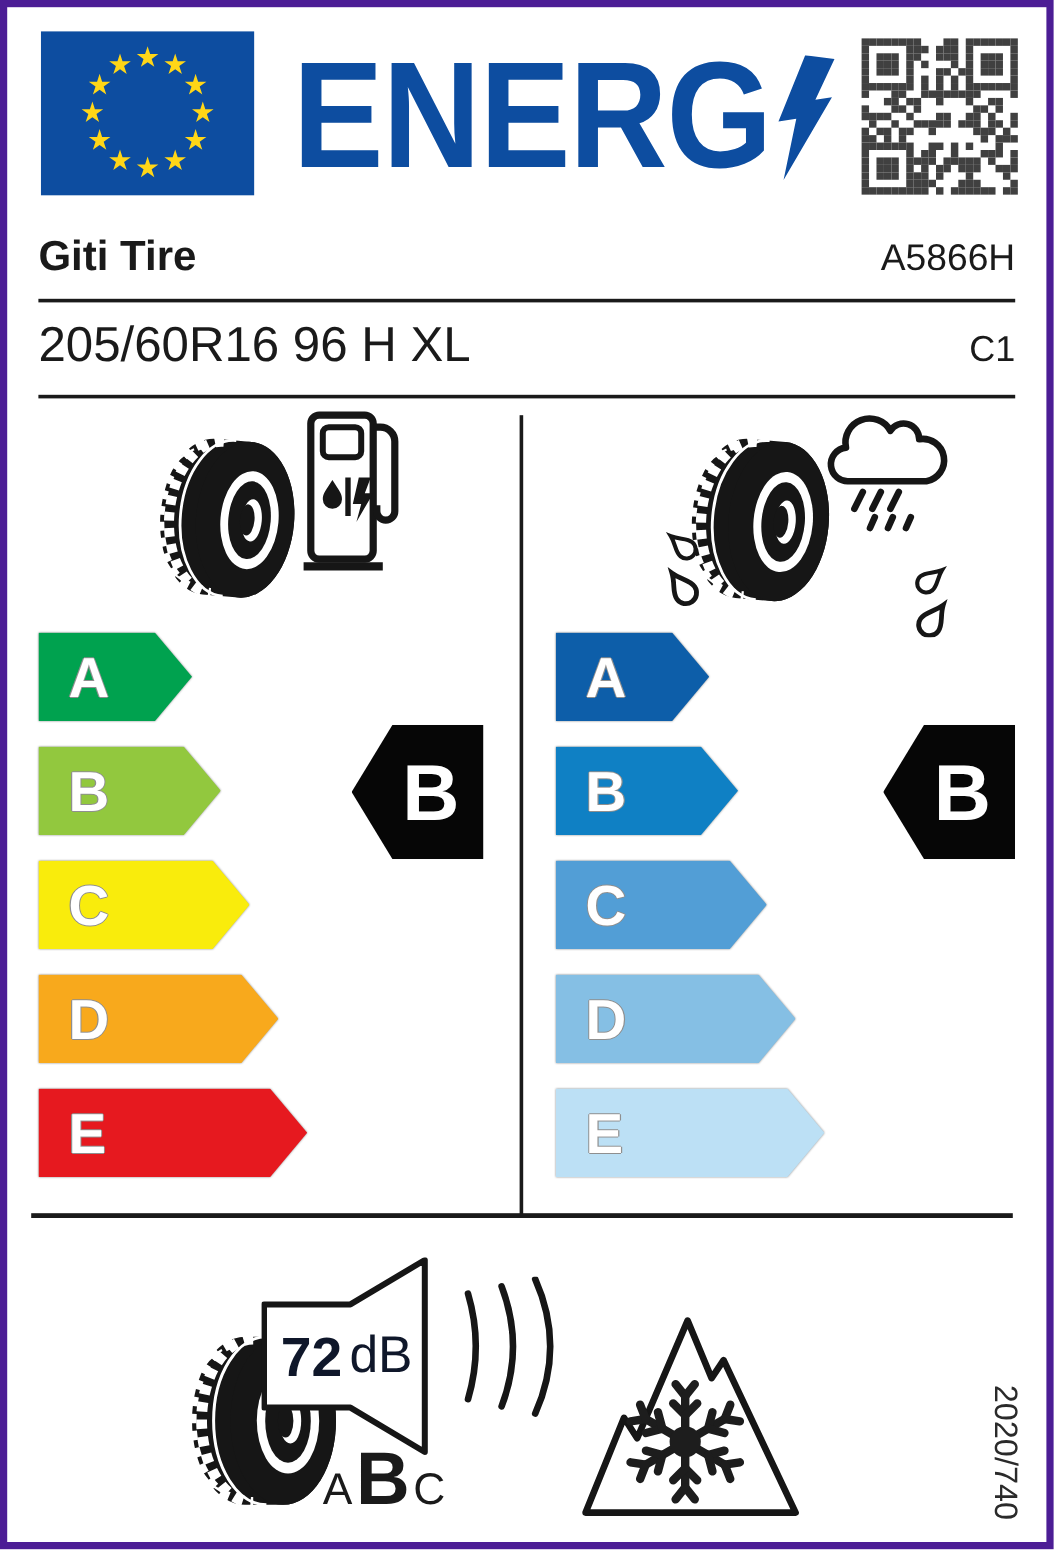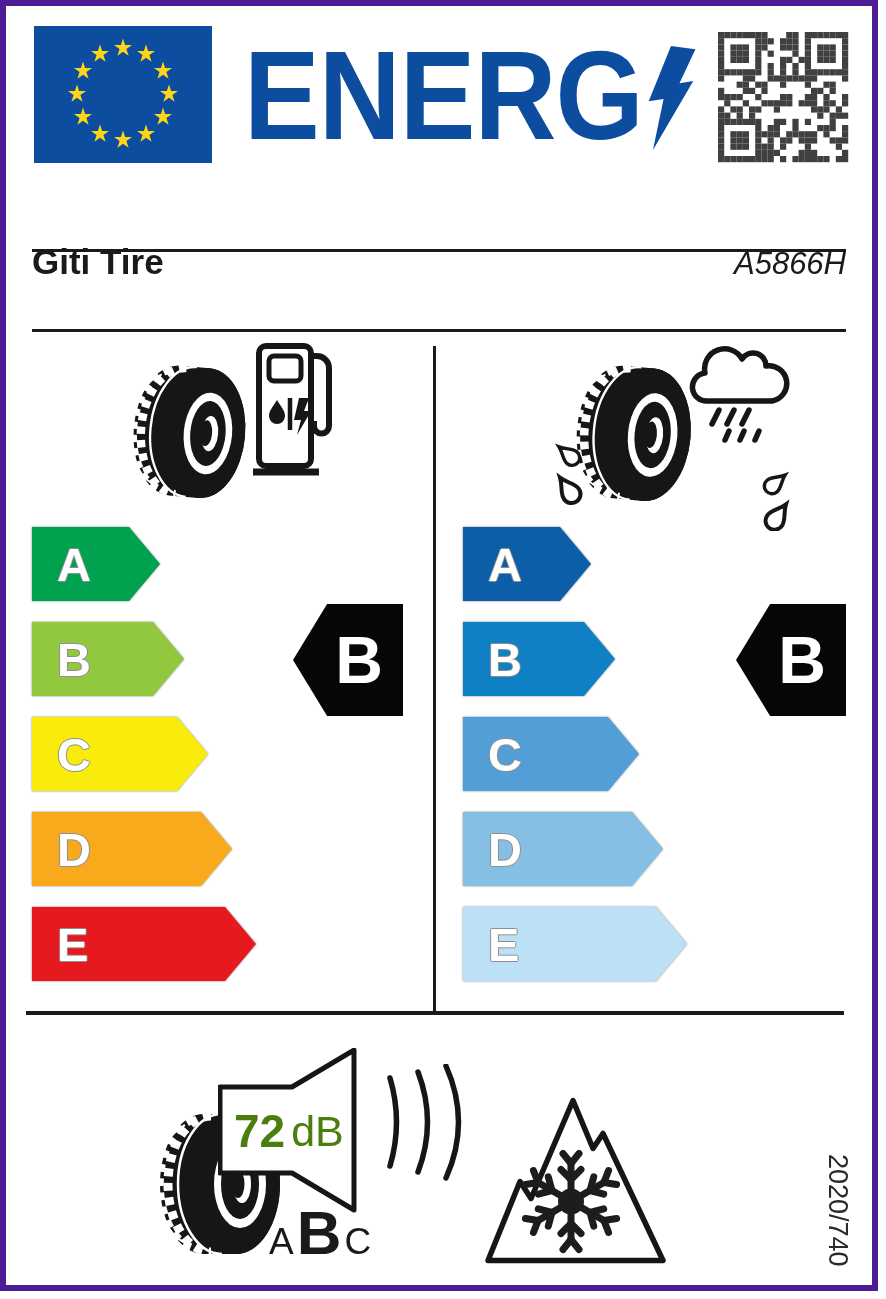--- a/index.html
+++ b/index.html
@@ -5,39 +5,39 @@
   html,body{margin:0;padding:0;background:#fff;}
   body{width:886px;height:1299px;overflow:hidden;font-family:"Liberation Sans","DejaVu Sans",sans-serif;}
   .frame{position:relative;width:866px;height:1279px;border:6px solid #4c1d95;background:#fff;}
   .abs{position:absolute;}
 
   
   .energ-text{position:absolute;left:238px;top:27px;font-size:126px;font-weight:bold;line-height:1;
       letter-spacing:-1px;transform:scaleX(0.9);transform-origin:left top;white-space:nowrap;}
   
   .textrow{position:absolute;left:26px;right:26px;display:flex;justify-content:space-between;align-items:baseline;color:#1a1a1a;}
-  .brand{font-size:35px;font-weight:bold;margin-top:48px;}
-  .typeid{font-size:31px;font-style:italic;}
+  .brand{font-size:35px;font-weight:bold;}
+  .typeid{font-size:31px;}
   .sizedes{font-size:41px;}
   .tyreclass{font-size:30px;}
   .hrule{position:absolute;background:#1a1a1a;}
 
   
   .arrow{position:absolute;height:74px;filter:drop-shadow(0 0 0.9px #8a8a8a);}
   .arrow-shape{width:100%;height:100%;display:flex;align-items:center;
       clip-path:polygon(0 0, calc(100% - 31px) 0, 100% 50%, calc(100% - 31px) 100%, 0 100%);}
   .grade{font-size:47px;font-weight:bold;color:#fff;padding-left:25px;line-height:1;
       text-shadow:-1px 0 #8f8f8f,1px 0 #8f8f8f,0 -1px #8f8f8f,0 1px #8f8f8f;}
   .pointer{position:absolute;width:110px;height:112px;background:#060606;display:flex;align-items:center;justify-content:center;
       clip-path:polygon(0 50%, 31% 0, 100% 0, 100% 100%, 31% 100%);}
   .pointer span{color:#fff;font-weight:bold;font-size:66px;line-height:1;margin-left:22px;}
   .vdivider{position:absolute;width:3px;background:#1a1a1a;}
 
   
-  .db-row{position:absolute;display:flex;align-items:center;gap:6px;color:#4d7c0f;}
+  .db-row{position:absolute;display:flex;align-items:flex-start;gap:6px;color:#0f172a;}
   .db-value{font-size:46px;font-weight:bold;line-height:1;}
   .db-unit{font-size:43px;line-height:1;}
   .abc-row{position:absolute;display:flex;align-items:baseline;gap:3px;color:#1a1a1a;}
   .abc-side{font-size:37px;line-height:1;}
   .abc-main{font-size:62px;font-weight:800;line-height:1;}
 
   .regulation{position:absolute;left:846px;top:1148px;font-size:27px;color:#2a2a2a;line-height:1.1;
       transform:rotate(90deg);transform-origin:left top;white-space:nowrap;}
 </style>
 </head>
@@ -341,20 +341,24 @@
       <rect x="121.8" y="128" width="6.2" height="6.2" fill="#404040"></rect>
       <rect x="128" y="128" width="6.2" height="6.2" fill="#404040"></rect>
     </svg>
 
   <div class="textrow" style="top:188px">
     <span class="brand">Giti Tire</span>
     <span class="typeid">A5866H</span>
   </div>
   <div class="hrule" style="left:26px;top:243px;width:814px;height:3px"></div>
 
+  <div class="textrow" style="top:258px">
+    <span class="sizedes">205/60R16 96 H XL</span>
+    <span class="tyreclass">C1</span>
+  </div>
   <div class="hrule" style="left:26px;top:323px;width:814px;height:3px"></div>
 
   <div class="vdivider" style="left:427px;top:340px;height:666px"></div>
 
   <svg class="abs" style="left:108px;top:330px" width="240" height="195" viewBox="0 0 240 195">
     <use href="#tire-shape" transform="translate(14,26) scale(0.93) rotate(5 65 75)"></use>
     <g transform="translate(135,4)" stroke="#161616" fill="none" stroke-width="6">
       <path d="M4 132 H70" stroke-width="7"></path>
       <rect x="10" y="6" width="52" height="120" rx="7" fill="#fff"></rect>
       <rect x="20" y="16" width="32" height="25" rx="5" stroke-width="5"></rect>

